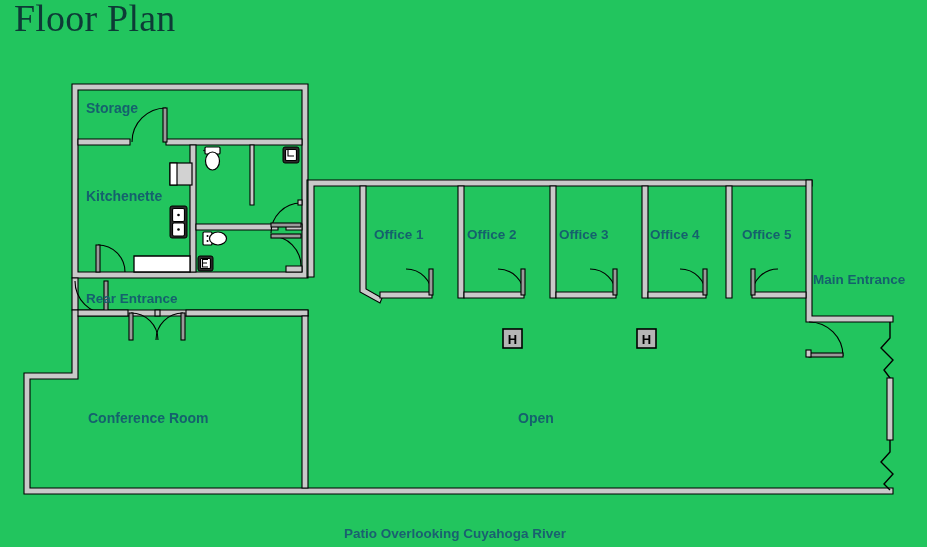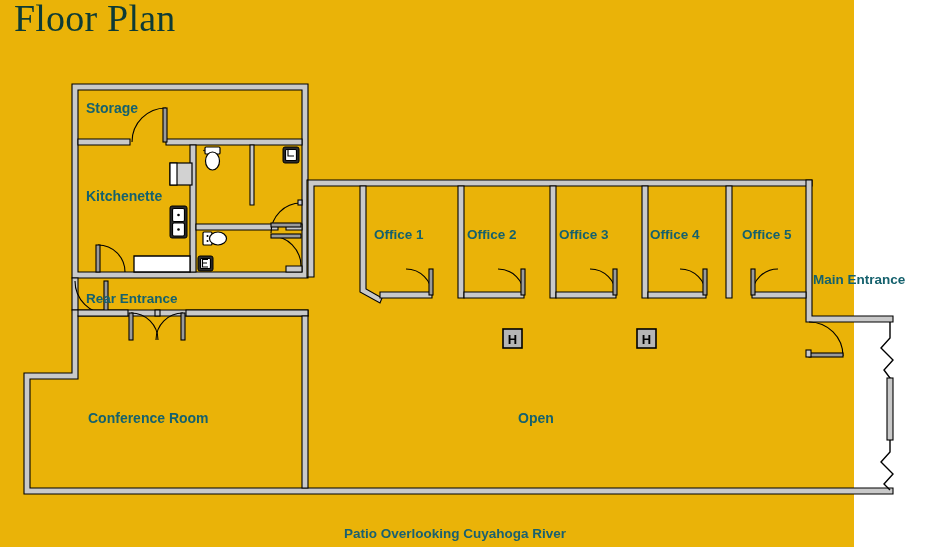--- a/index.html
+++ b/index.html
@@ -8,23 +8,23 @@
     background: #ffffff;
   }
   body {
     width: 927px;
     height: 547px;
     overflow: hidden;
     font-family: "Liberation Sans", sans-serif;
   }
   #page {
     position: relative;
-    width: 854px;
+    width: 927px;
     height: 547px;
-    background: #eab308;
+    background: #22c55e;
   }
   #plan-title {
     position: absolute;
     left: 14px;
     top: -4px;
     font-family: "Liberation Serif", serif;
     font-size: 38px;
     font-weight: 400;
     color: #0d3b36;
     letter-spacing: 0.2px;

